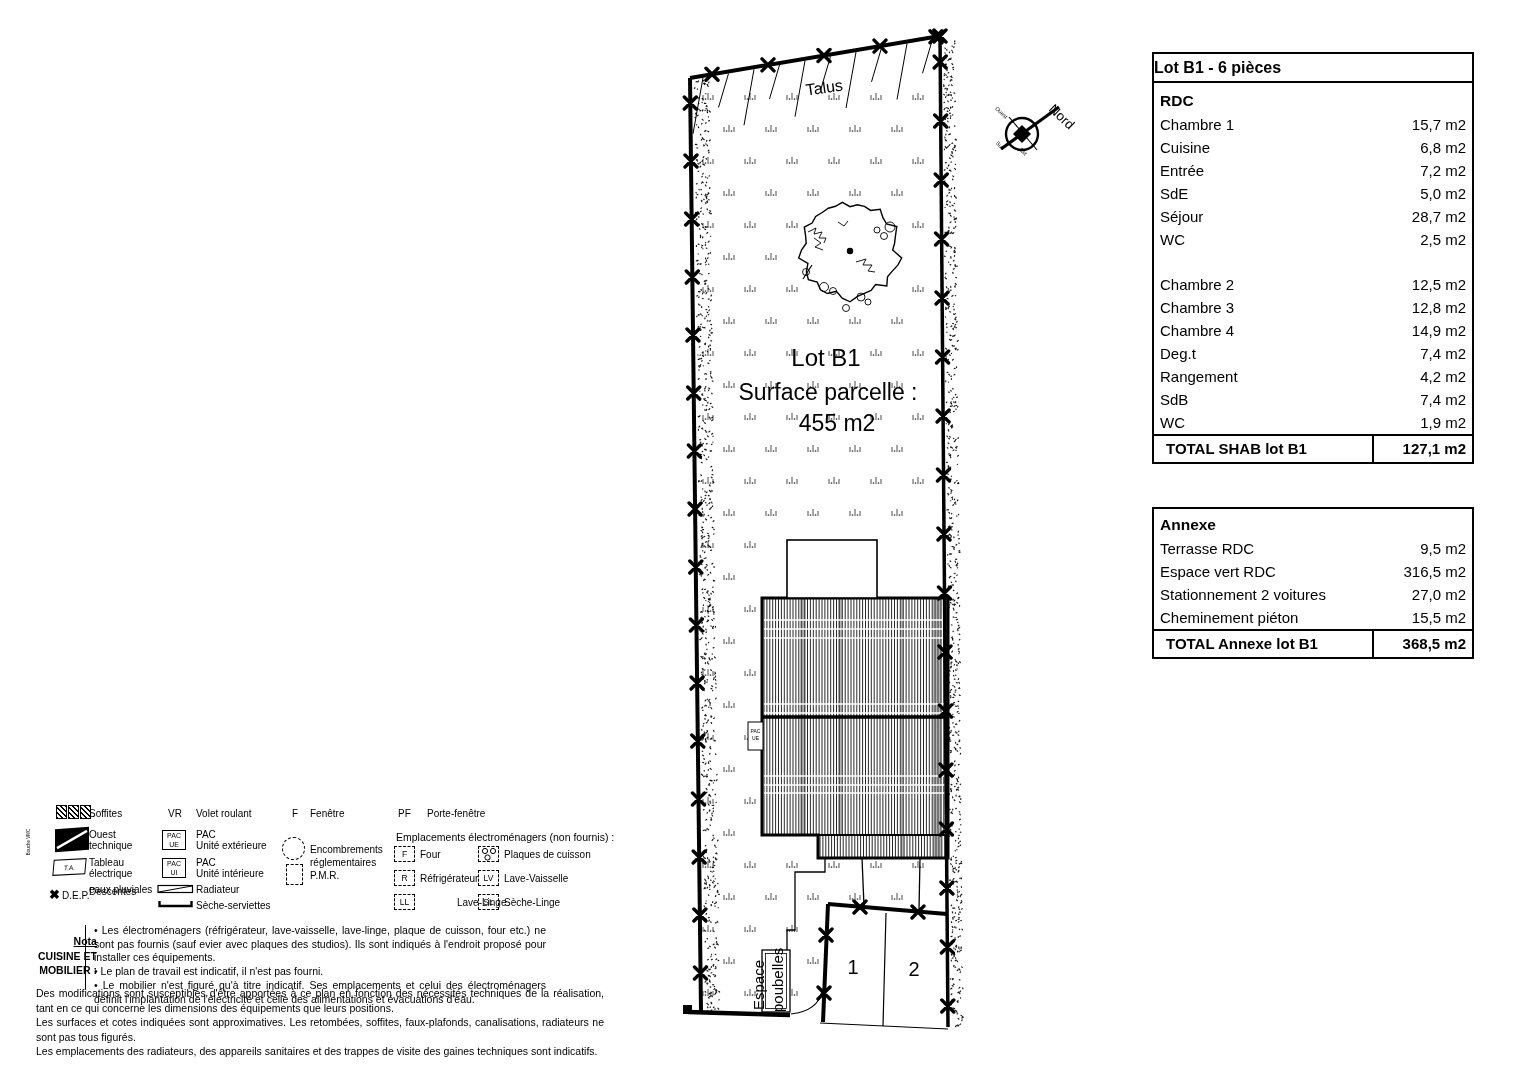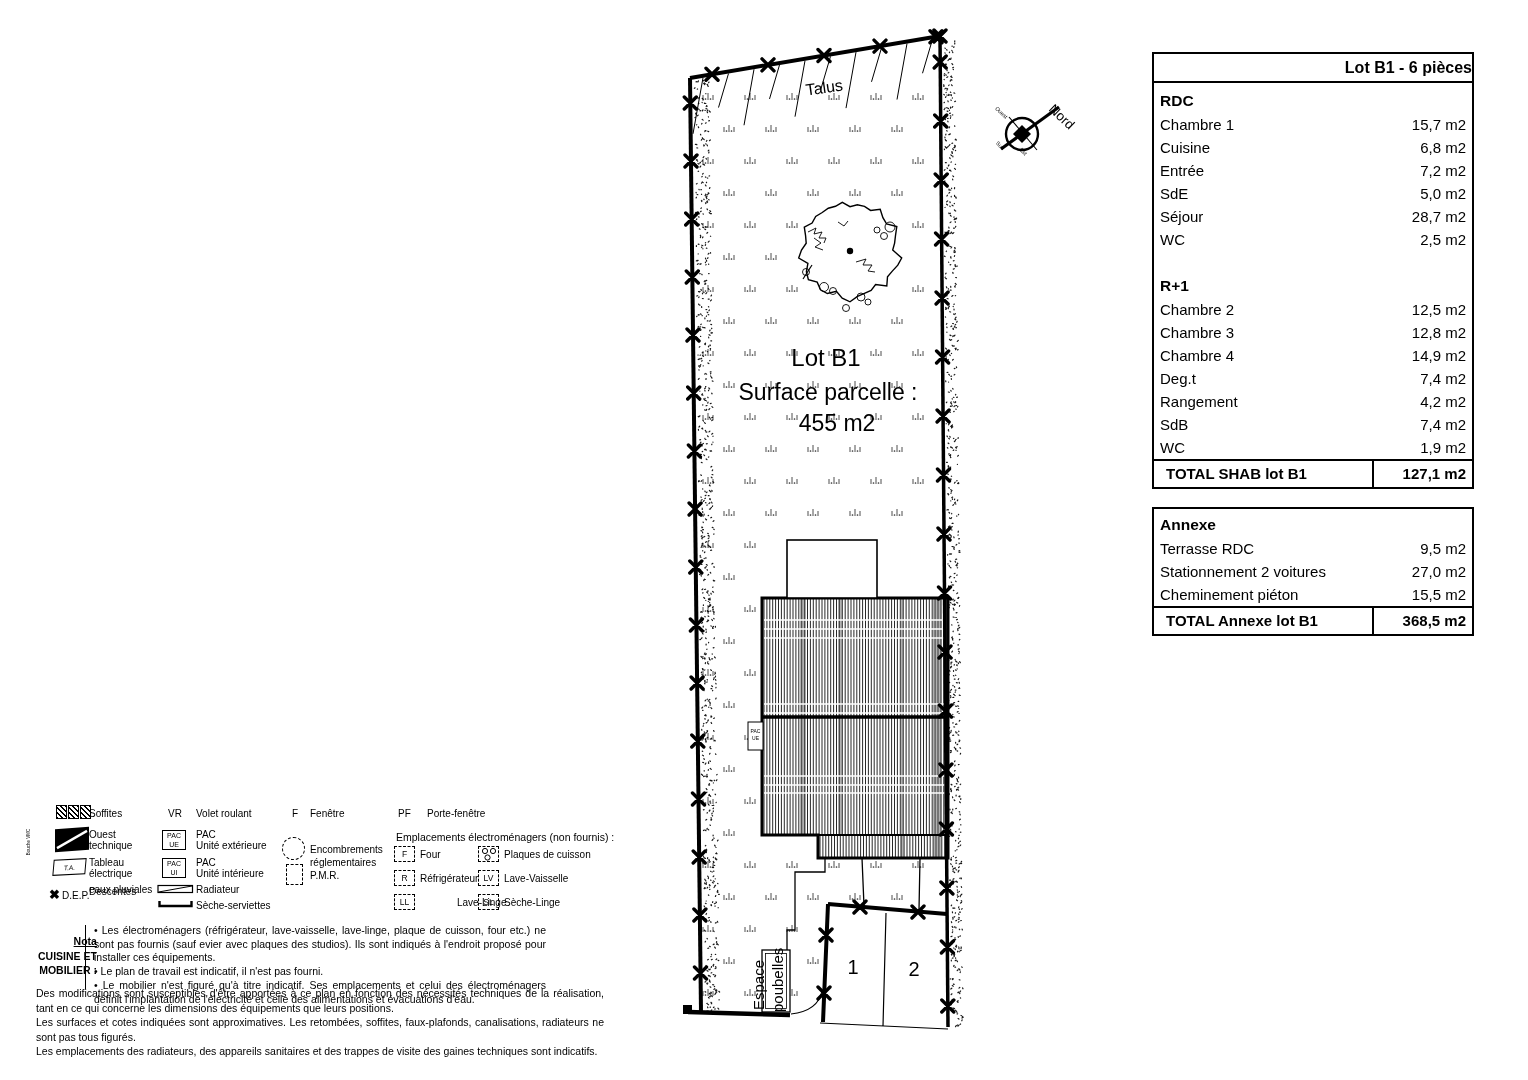--- a/index.html
+++ b/index.html
@@ -1,20 +1,20 @@
 <!DOCTYPE html>
 <html><head>
 <meta charset="utf-8">
 <style>
   html,body{margin:0;padding:0;background:#fff;}
   body{width:1528px;height:1080px;position:relative;font-family:"Liberation Sans",sans-serif;color:#000;overflow:hidden;}
   .abs{position:absolute;}
   
   .tbl{position:absolute;width:322px;border:2px solid #000;background:#fff;box-sizing:border-box;}
-  .tbl-title{height:27px;line-height:27px;text-align:right;font-weight:bold;font-size:16px;border-bottom:2px solid #000;}
+  .tbl-title{height:27px;line-height:27px;text-align:left;font-weight:bold;font-size:16px;border-bottom:2px solid #000;}
   .tbl-body{padding-top:5px;}
   .sec-hdr{height:25px;line-height:25px;font-weight:bold;font-size:15.5px;padding-left:6px;}
   .t-row{display:flex;justify-content:space-between;height:23px;line-height:23px;font-size:15px;padding:0 6px;}
   .t-gap{height:22px;}
   .t-total{display:flex;border-top:2px solid #000;height:26px;line-height:26px;font-size:15px;font-weight:bold;}
   .t-total-label{width:206px;padding-left:12px;border-right:2px solid #000;}
   .t-total-value{flex:1;text-align:right;padding-right:6px;}
   
   .legend{position:absolute;left:36px;top:800px;width:580px;height:130px;font-size:10px;}
   .lg{position:absolute;white-space:nowrap;}
@@ -179,21 +179,20 @@
       </div>
       <div class="t-row">
         <span>Séjour</span>
         <span>28,7 m2</span>
       </div>
       <div class="t-row">
         <span>WC</span>
         <span>2,5 m2</span>
       </div>
       <div class="t-gap"></div>
-      <div class="sec-hdr">R+1</div>
       <div class="t-row">
         <span>Chambre 2</span>
         <span>12,5 m2</span>
       </div>
       <div class="t-row">
         <span>Chambre 3</span>
         <span>12,8 m2</span>
       </div>
       <div class="t-row">
         <span>Chambre 4</span>
@@ -221,20 +220,24 @@
     <div class="t-total-value">127,1 m2</div>
   </div>
 </div>
 
 <div class="tbl" style="left:1152px;top:507px;">
   <div class="tbl-body" style="padding-top:3px;" id="annexe-body">
       <div class="sec-hdr">Annexe</div>
       <div class="t-row">
         <span>Terrasse RDC</span>
         <span>9,5 m2</span>
+      </div>
+      <div class="t-row">
+        <span>Espace vert RDC</span>
+        <span>316,5 m2</span>
       </div>
       <div class="t-row">
         <span>Stationnement 2 voitures</span>
         <span>27,0 m2</span>
       </div>
       <div class="t-row">
         <span>Cheminement piéton</span>
         <span>15,5 m2</span>
       </div>
     </div>

